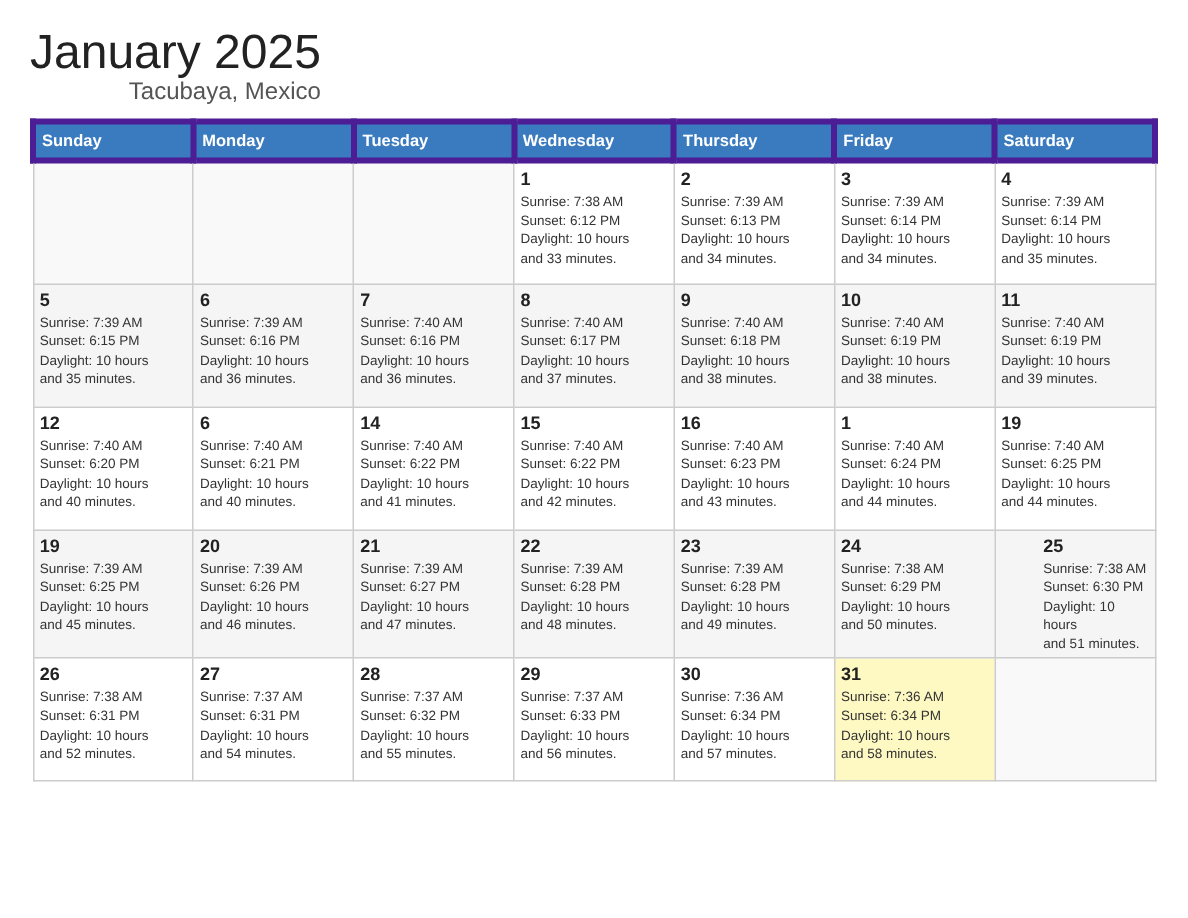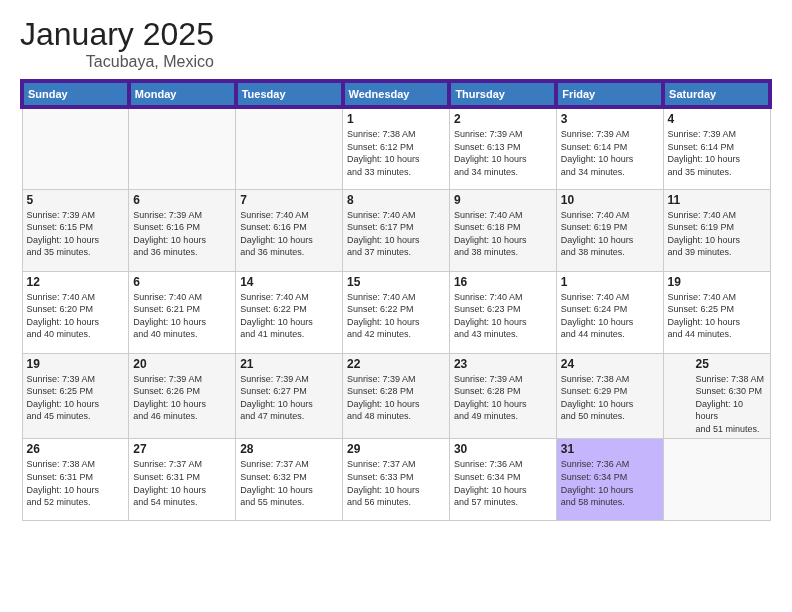--- a/index.html
+++ b/index.html
@@ -333,21 +333,21 @@
 Daylight: 10 hours
 and 56 minutes.</div>
           </td>
           <td style="background: rgb(255, 255, 255);">
             <div class="day-num">30</div>
             <div class="day-info" style="white-space: pre-line;">Sunrise: 7:36 AM
 Sunset: 6:34 PM
 Daylight: 10 hours
 and 57 minutes.</div>
           </td>
-          <td style="background: #c4b5fd;">
+          <td style="background: #fef9c3;">
             <div class="day-num">31</div>
             <div class="day-info" style="white-space: pre-line;">Sunrise: 7:36 AM
 Sunset: 6:34 PM
 Daylight: 10 hours
 and 58 minutes.</div>
           </td>
           <td class="empty-cell" style="background: rgb(249, 249, 249);"></td>
         </tr>
       </tbody>
   </table>

